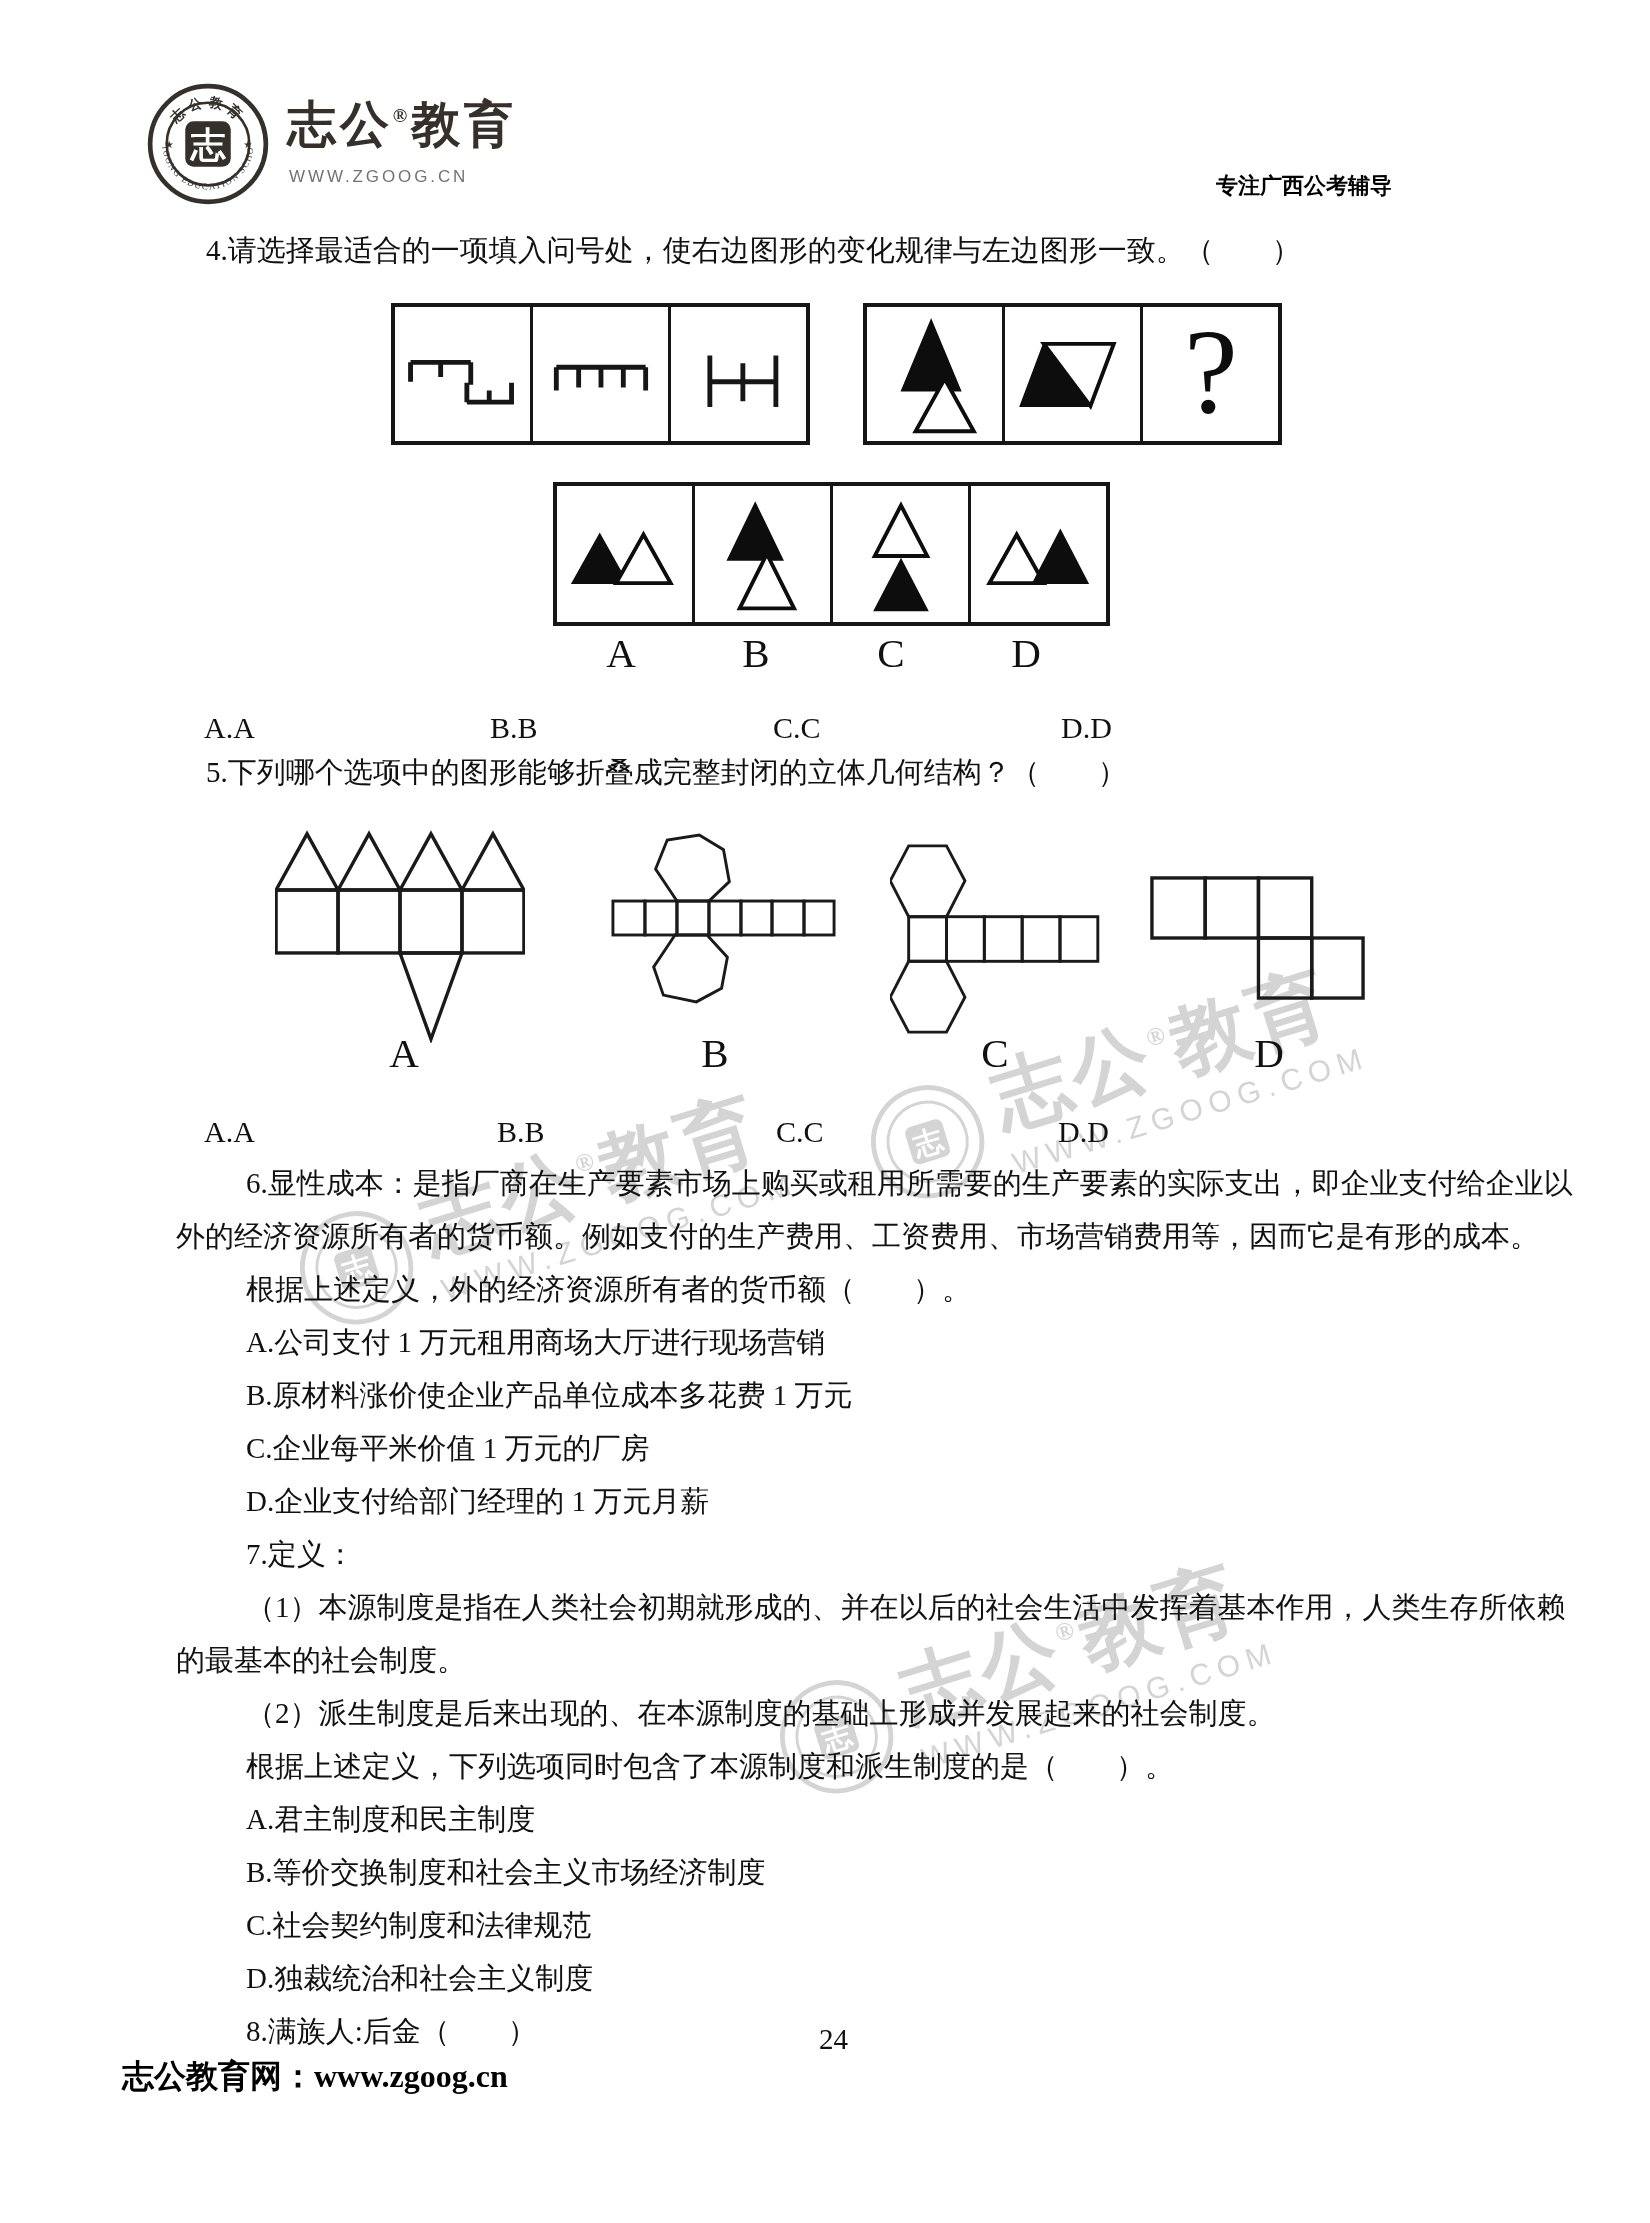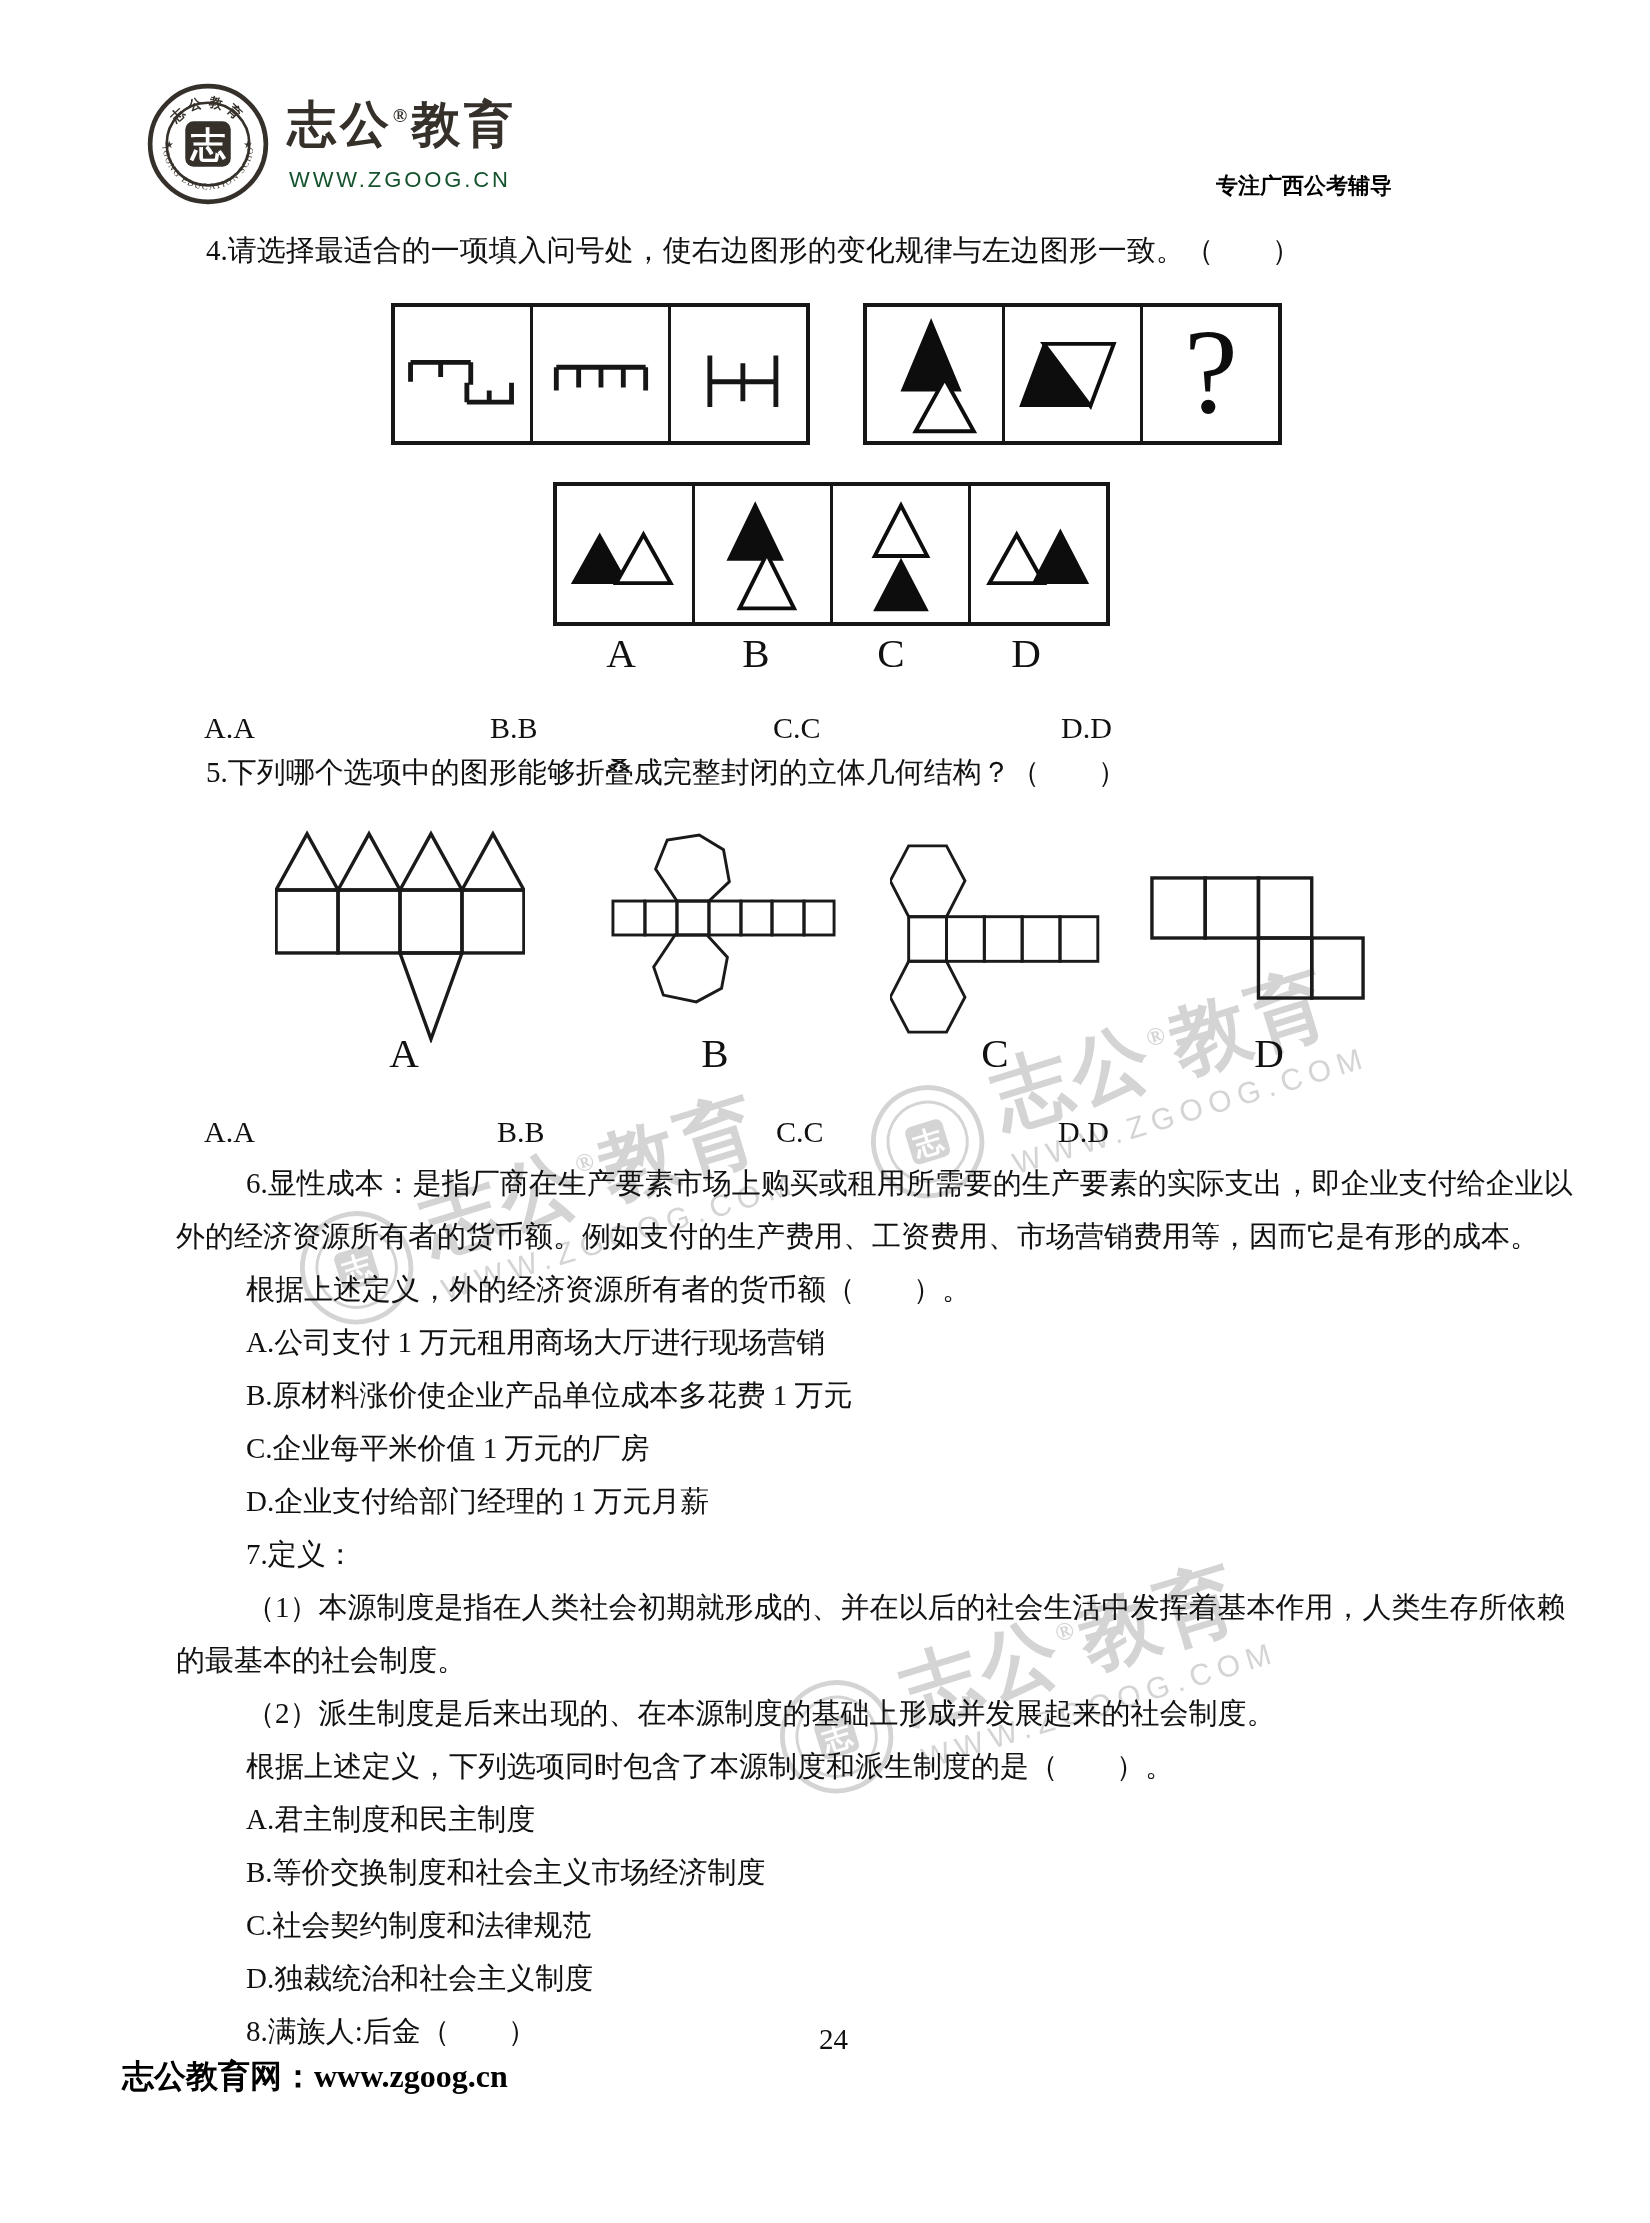--- a/index.html
+++ b/index.html
@@ -3,21 +3,21 @@
 <meta charset="utf-8">
 <style>
   html,body{margin:0;padding:0;background:#888;}
   .page{position:relative;width:1651px;height:2223px;background:#ffffff;overflow:hidden;
         font-family:"Liberation Serif","DejaVu Serif",serif;color:#111;}
   .abs{position:absolute;}
 
   
   .brand-text{font-weight:bold;color:#35302a;font-size:49px;letter-spacing:3.9px;line-height:1;}
   .brand-reg{font-size:19.4px;vertical-align:19.4px;}
-  .brand-url{color:#14532d;font-size:22px;letter-spacing:2.9px;font-family:"Liberation Sans","DejaVu Sans",sans-serif;}
+  .brand-url{color:#737373;font-size:17px;letter-spacing:2.9px;font-family:"Liberation Sans","DejaVu Sans",sans-serif;}
   .tagline{font-weight:bold;font-size:22px;color:#000;}
   .grp{display:flex;border:4.9px solid #161616;background:#fff;}
   .cell{width:135px;height:134px;border-left:3.9px solid #161616;}
   .cell:first-child{border-left:none;}
   .opt-cell{width:135px;height:136px;border-left:3.9px solid #161616;}
   .opt-cell:first-child{border-left:none;}
   svg{display:block;}
   .lbl{font-size:41px;width:68px;text-align:center;color:#111;}
   .ansrow-item{font-size:30px;color:#111;}
 

